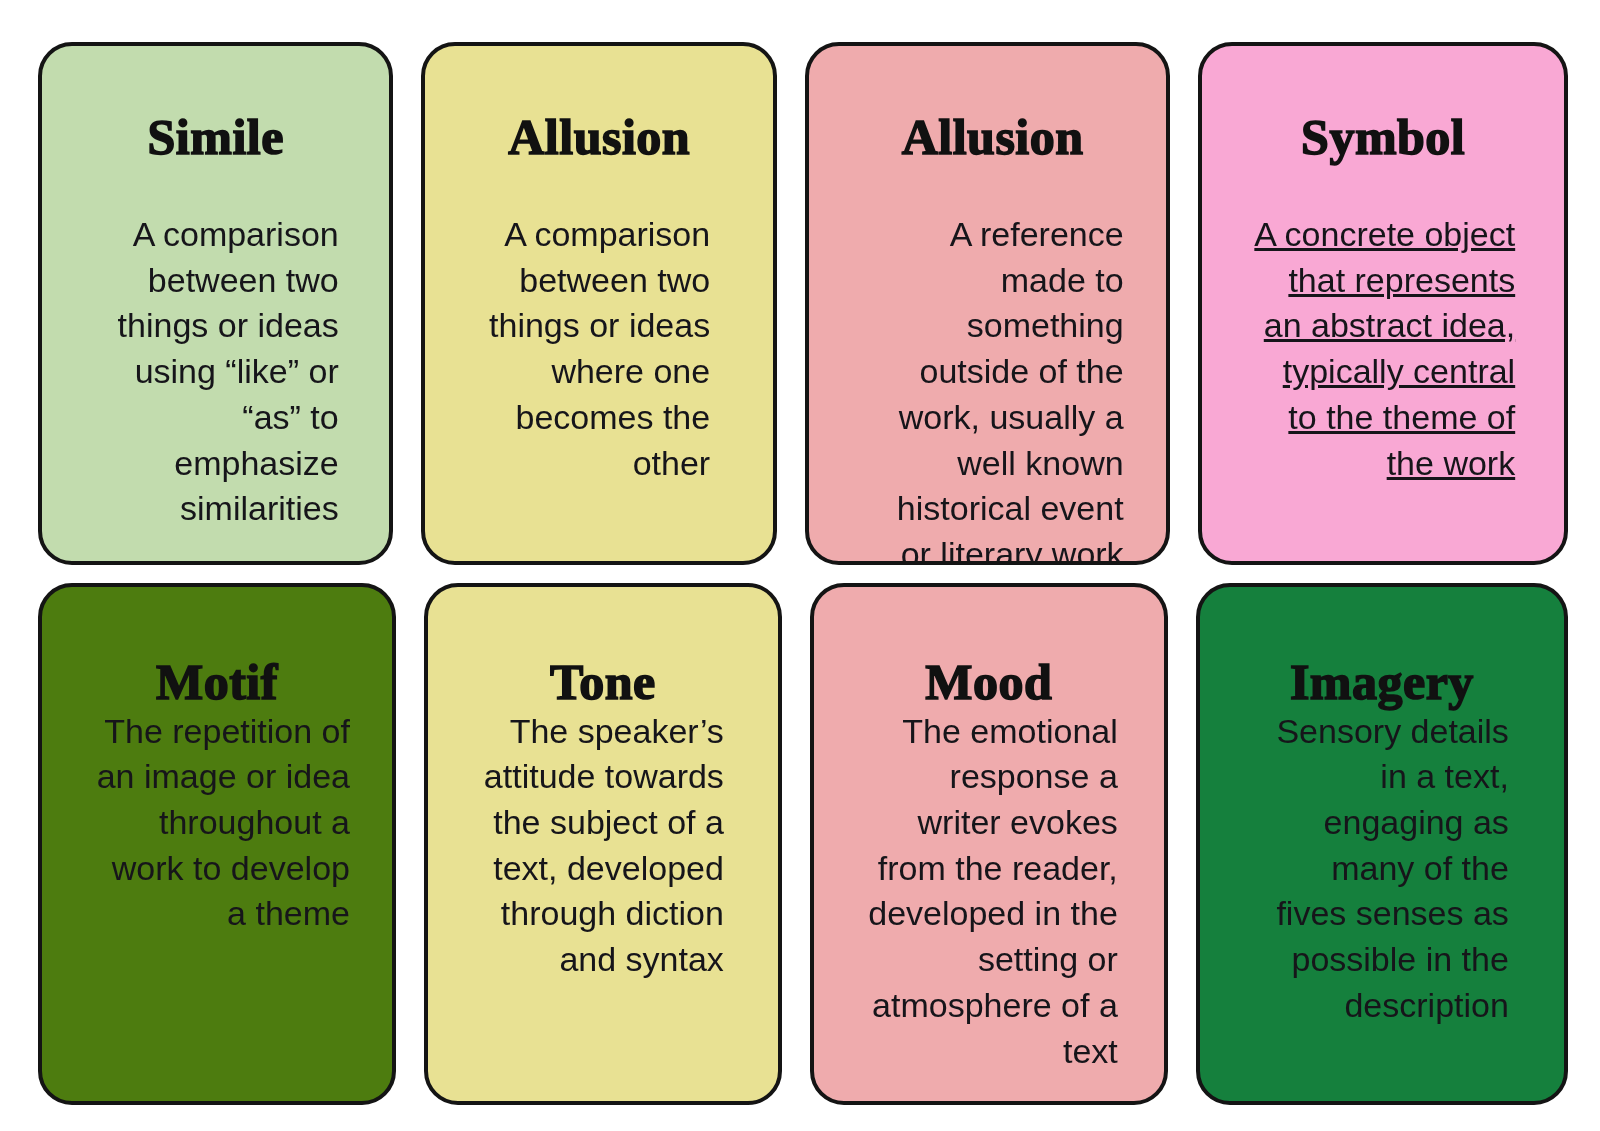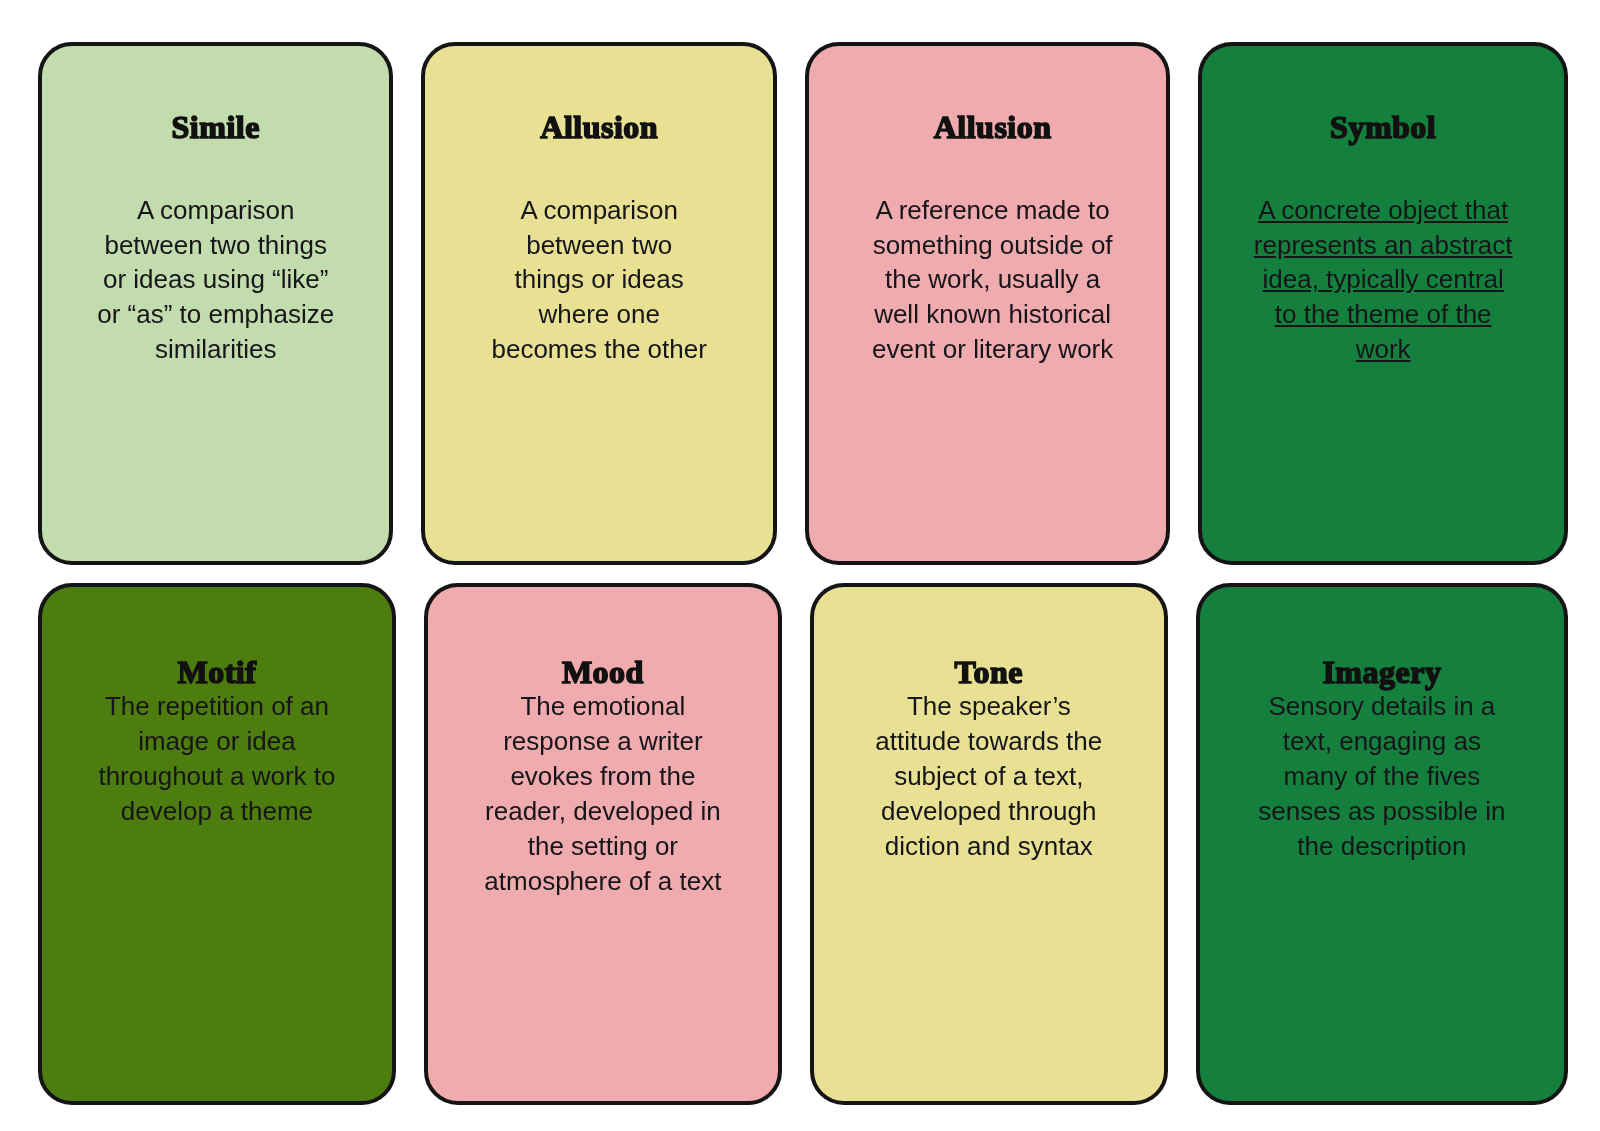--- a/index.html
+++ b/index.html
@@ -45,36 +45,36 @@
     overflow: hidden;
   }
   
   .row > .card:last-child {
     flex: 1.045 1 0;
   }
 
   .card-title {
     font-family: "Liberation Serif", serif;
     font-weight: bold;
-    font-size: 32px;
+    font-size: 50px;
     line-height: 1.08;
     letter-spacing: 0.5px;
     color: #111111;
     text-align: center;
     margin: 0;
     -webkit-text-stroke: 1.6px #111111;
     white-space: nowrap;
   }
 
   .card-body {
     font-family: "Liberation Sans", sans-serif;
-    font-size: 26px;
+    font-size: 34px;
     line-height: 1.345;
     color: #16151a;
-    text-align: center;
+    text-align: right;
     margin: 0;
     max-width: 100%;
   }
 
   
   .row-1 .card-title { margin-top: 50px; }
   .row-1 .card-body  { margin-top: 48px; }
 
   
   .row-2 .card-title { margin-top: 54px; }
@@ -95,42 +95,42 @@
     <div class="card" style="background-color: rgb(232, 225, 147); border-color: rgb(20, 20, 20);">
       <h2 class="card-title">Allusion</h2>
       <p class="card-body" style="max-width:222px;">A comparison between two things or ideas where one becomes the other</p>
     </div>
 
     <div class="card" style="background-color: rgb(239, 171, 173); border-color: rgb(20, 20, 20); padding-left: 26px;">
       <h2 class="card-title">Allusion</h2>
       <p class="card-body" style="max-width:262px;">A reference made to something outside of the work, usually a well known historical event or literary work</p>
     </div>
 
-    <div class="card" style="background-color: #15803d; border-color: rgb(20, 20, 20);">
+    <div class="card" style="background-color: #f9a8d4; border-color: rgb(20, 20, 20);">
       <h2 class="card-title">Symbol</h2>
       <p class="card-body" style="max-width:264px;text-decoration:underline;">A concrete object that represents an abstract idea, typically central to the theme of the work</p>
     </div>
 
   </div>
 
   <div class="row row-2">
 
     <div class="card" style="background-color: #4d7c0f; border-color: rgb(20, 20, 20);">
       <h2 class="card-title">Motif</h2>
       <p class="card-body" style="max-width:266px;">The repetition of an image or idea throughout a work to develop a theme</p>
     </div>
 
+    <div class="card" style="background-color: rgb(232, 225, 147); border-color: rgb(20, 20, 20);">
+      <h2 class="card-title">Tone</h2>
+      <p class="card-body" style="max-width:242px;">The speaker’s attitude towards the subject of a text, developed through diction and syntax</p>
+    </div>
+
     <div class="card" style="background-color: rgb(239, 171, 173); border-color: rgb(20, 20, 20);">
       <h2 class="card-title">Mood</h2>
       <p class="card-body" style="max-width:258px;">The emotional response a writer evokes from the reader, developed in the setting or atmosphere of a text</p>
-    </div>
-
-    <div class="card" style="background-color: rgb(232, 225, 147); border-color: rgb(20, 20, 20);">
-      <h2 class="card-title">Tone</h2>
-      <p class="card-body" style="max-width:242px;">The speaker’s attitude towards the subject of a text, developed through diction and syntax</p>
     </div>
 
     <div class="card" style="background-color: #15803d; border-color: rgb(20, 20, 20);">
       <h2 class="card-title">Imagery</h2>
       <p class="card-body" style="max-width:254px;">Sensory details in a text, engaging as many of the fives senses as possible in the description</p>
     </div>
 
   </div>
 
 </div>

